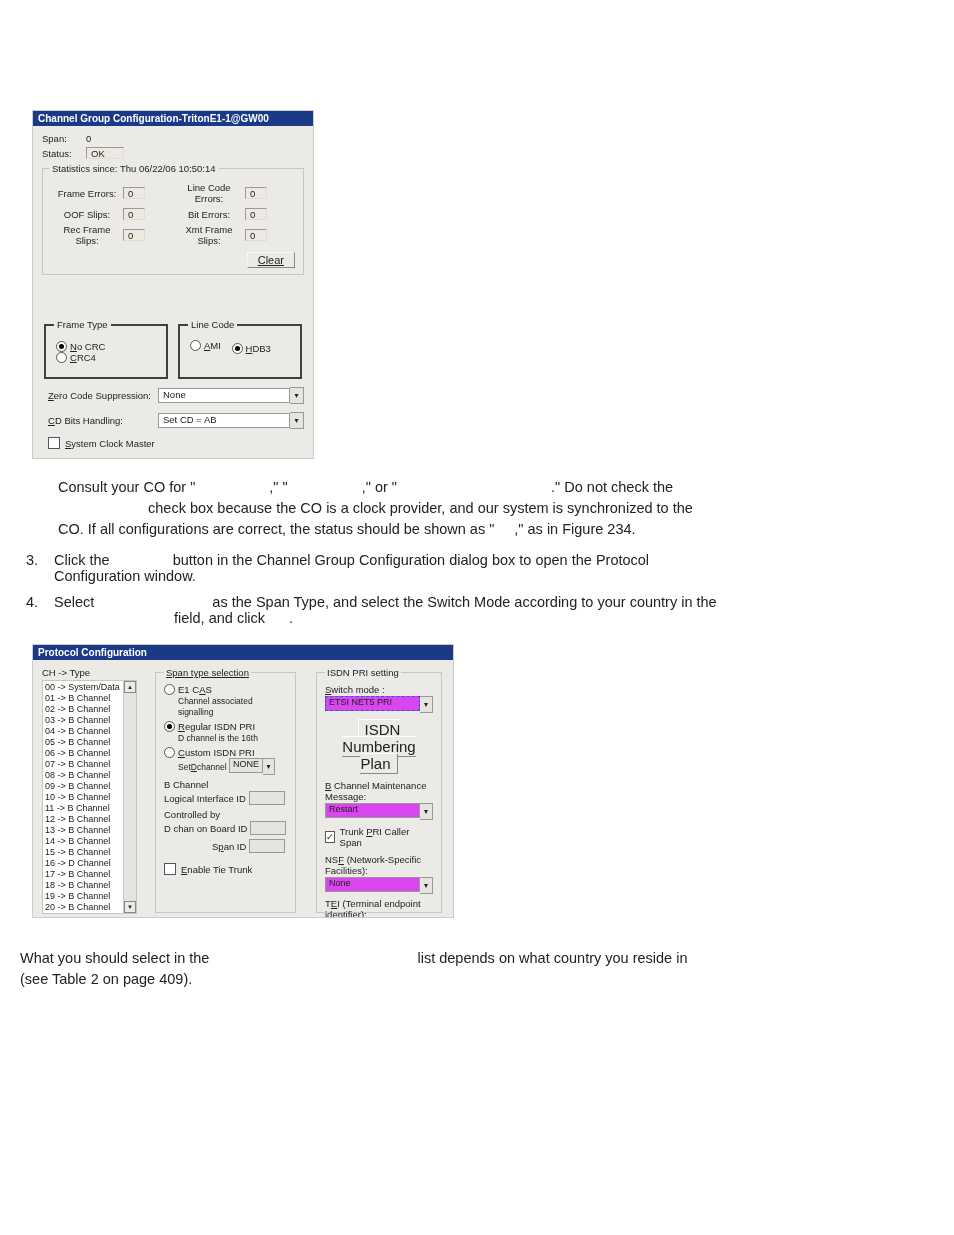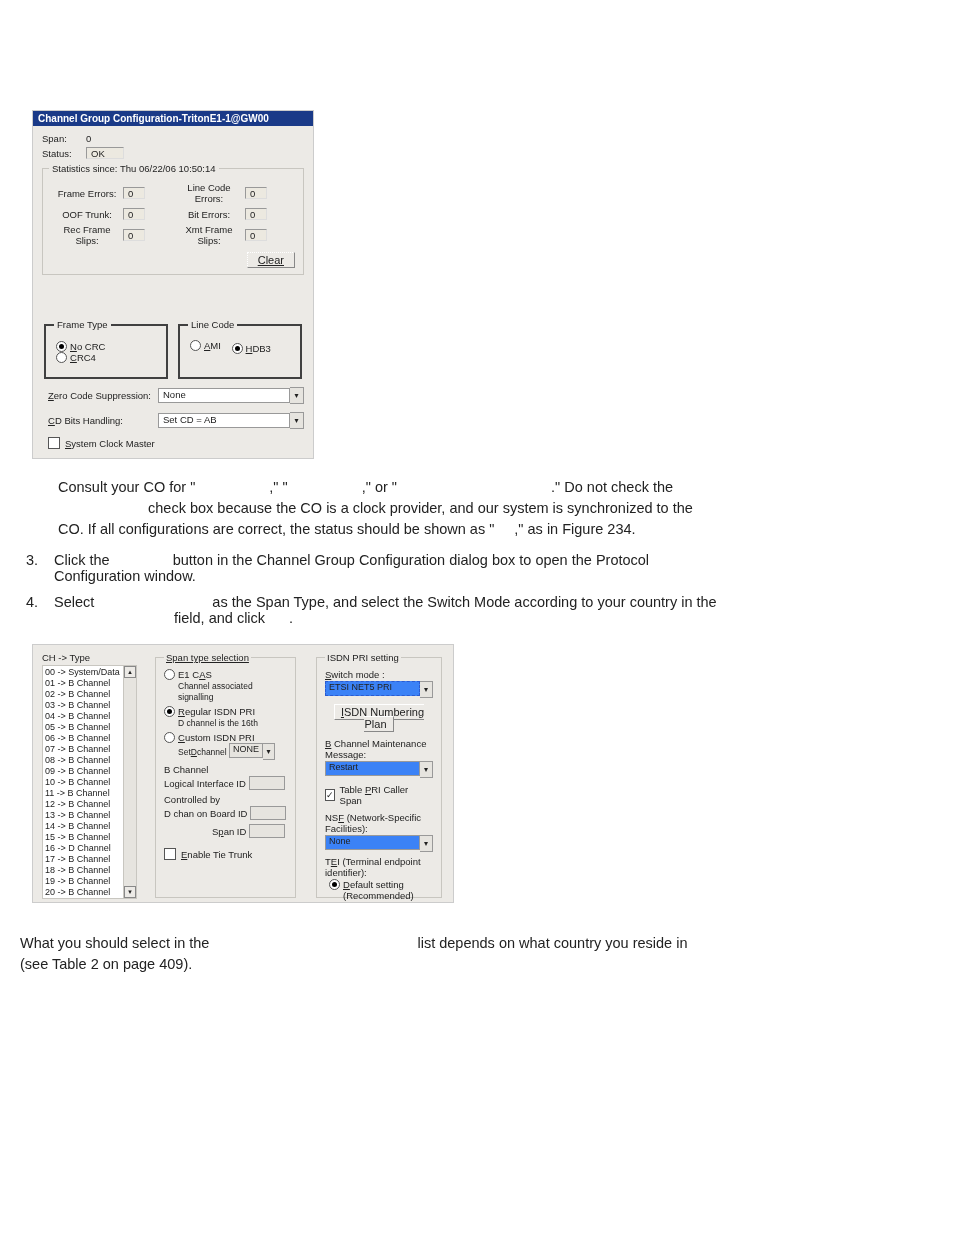--- a/index.html
+++ b/index.html
@@ -62,24 +62,24 @@
   .secrow { margin-bottom:4px; display:flex; align-items:flex-start; }
   .secrow .ind { width:14px; flex-shrink:0; display:flex; align-items:flex-start; justify-content:center;}
   .secrow .cnt { flex:1; }
   .sub { font-size:8.5px; }
   .inl { display:flex; align-items:center; }
   .inp { border:1px solid #999; background:#fff; height:12px; width:34px; }
   .inp.dis { background:#e6e4df;}
   .lbl { margin-bottom:1px; }
   .mt4 { margin-top:4px;}
   .sel2 { display:flex; }
-  .sel2 .sval { flex:1; border:1px solid #999; background:#3b82f6; height:13px; padding:0 3px; font-size:9px; text-align:left;}
+  .sel2 .sval { flex:1; border:1px solid #999; background:#d946ef; height:13px; padding:0 3px; font-size:9px; text-align:left;}
   .sel2.active .sval { border:1px dashed #2a5bd0; }
   .sel2 .sbtn { width:12px; height:15px; border:1px solid #999; border-left:none; background:#e6e4df; display:flex; align-items:center; justify-content:center; font-size:8px; cursor:pointer;}
-  .ibtn { border:1px solid #888; border-top-color:#fff; border-left-color:#fff; background:#eceae6; padding:1px 6px; font-size:11px; cursor:pointer; text-align:center;}
+  .ibtn { border:1px solid #888; border-top-color:#fff; border-left-color:#fff; background:#eceae6; padding:1px 6px; font-size:15px; cursor:pointer; text-align:center;}
 </style>
 </head>
 <body>
 
 <div class="page">
 
   <div class="dlg">
     <div class="titlebar">Channel Group Configuration-TritonE1-1@GW00</div>
     <div class="body">
       <div class="kv">
@@ -95,21 +95,21 @@
         <div class="statgrid">
           <div class="statcell">
               <span class="sl">Frame Errors:</span>
               <span class="ro tiny">0</span>
             </div>
           <div class="statcell">
               <span class="sl">Line Code Errors:</span>
               <span class="ro tiny">0</span>
             </div>
           <div class="statcell">
-              <span class="sl">OOF Trunk:</span>
+              <span class="sl">OOF Slips:</span>
               <span class="ro tiny">0</span>
             </div>
           <div class="statcell">
               <span class="sl">Bit Errors:</span>
               <span class="ro tiny">0</span>
             </div>
           <div class="statcell">
               <span class="sl">Rec Frame Slips:</span>
               <span class="ro tiny">0</span>
             </div>
@@ -186,20 +186,21 @@
 
   <div class="olitem">
     <div class="num">4.</div>
     <div class="txt">
       <span>Select </span><span style="display:inline-block;width:110px;"></span><span> as the Span Type, and select the Switch Mode according to your country in the </span><br>
       <span class="indent"><span>field, and click </span><span style="display:inline-block;width:20px;"></span><span>.</span></span>
     </div>
   </div>
 
   <div class="dlg2" style="margin-top:18px;">
+    <div class="titlebar">Protocol Configuration</div>
     <div class="body2">
 
       <div class="chlist">
         <div class="hdr">CH    -&gt;  Type</div>
         <div class="listwrap">
           <div class="items" id="chitems">
               <div>00 -&gt; System/Data</div>
               <div>01 -&gt; B Channel</div>
               <div>02 -&gt; B Channel</div>
               <div>03 -&gt; B Channel</div>
@@ -277,21 +278,21 @@
               <span class="sbtn">▾</span>
             </div>
           <div style="text-align:center; margin:8px 0;"><span class="ibtn"><span class="u">I</span><span>SDN Numbering Plan</span></span></div>
           <div class="lbl"><span class="u">B</span><span> Channel Maintenance Message:</span></div>
           <div class="sel2">
               <span class="sval">Restart</span>
               <span class="sbtn">▾</span>
             </div>
           <div class="chkrow" style="margin:6px 0;">
               <span class="chk sel"></span>
-              <span><span>Table </span><span class="u">P</span><span>RI Caller Span</span></span>
+              <span><span>Trunk </span><span class="u">P</span><span>RI Caller Span</span></span>
             </div>
           <div class="lbl"><span>NS</span><span class="u">F</span><span> (Network-Specific Facilities):</span></div>
           <div class="sel2">
               <span class="sval">None</span>
               <span class="sbtn">▾</span>
             </div>
           <div class="lbl mt4"><span>T</span><span class="u">E</span><span>I (Terminal endpoint identifier):</span></div>
           <div class="secrow" style="margin-left:4px;">
               <span class="ind">
                 <span class="rcirc sel"></span>

